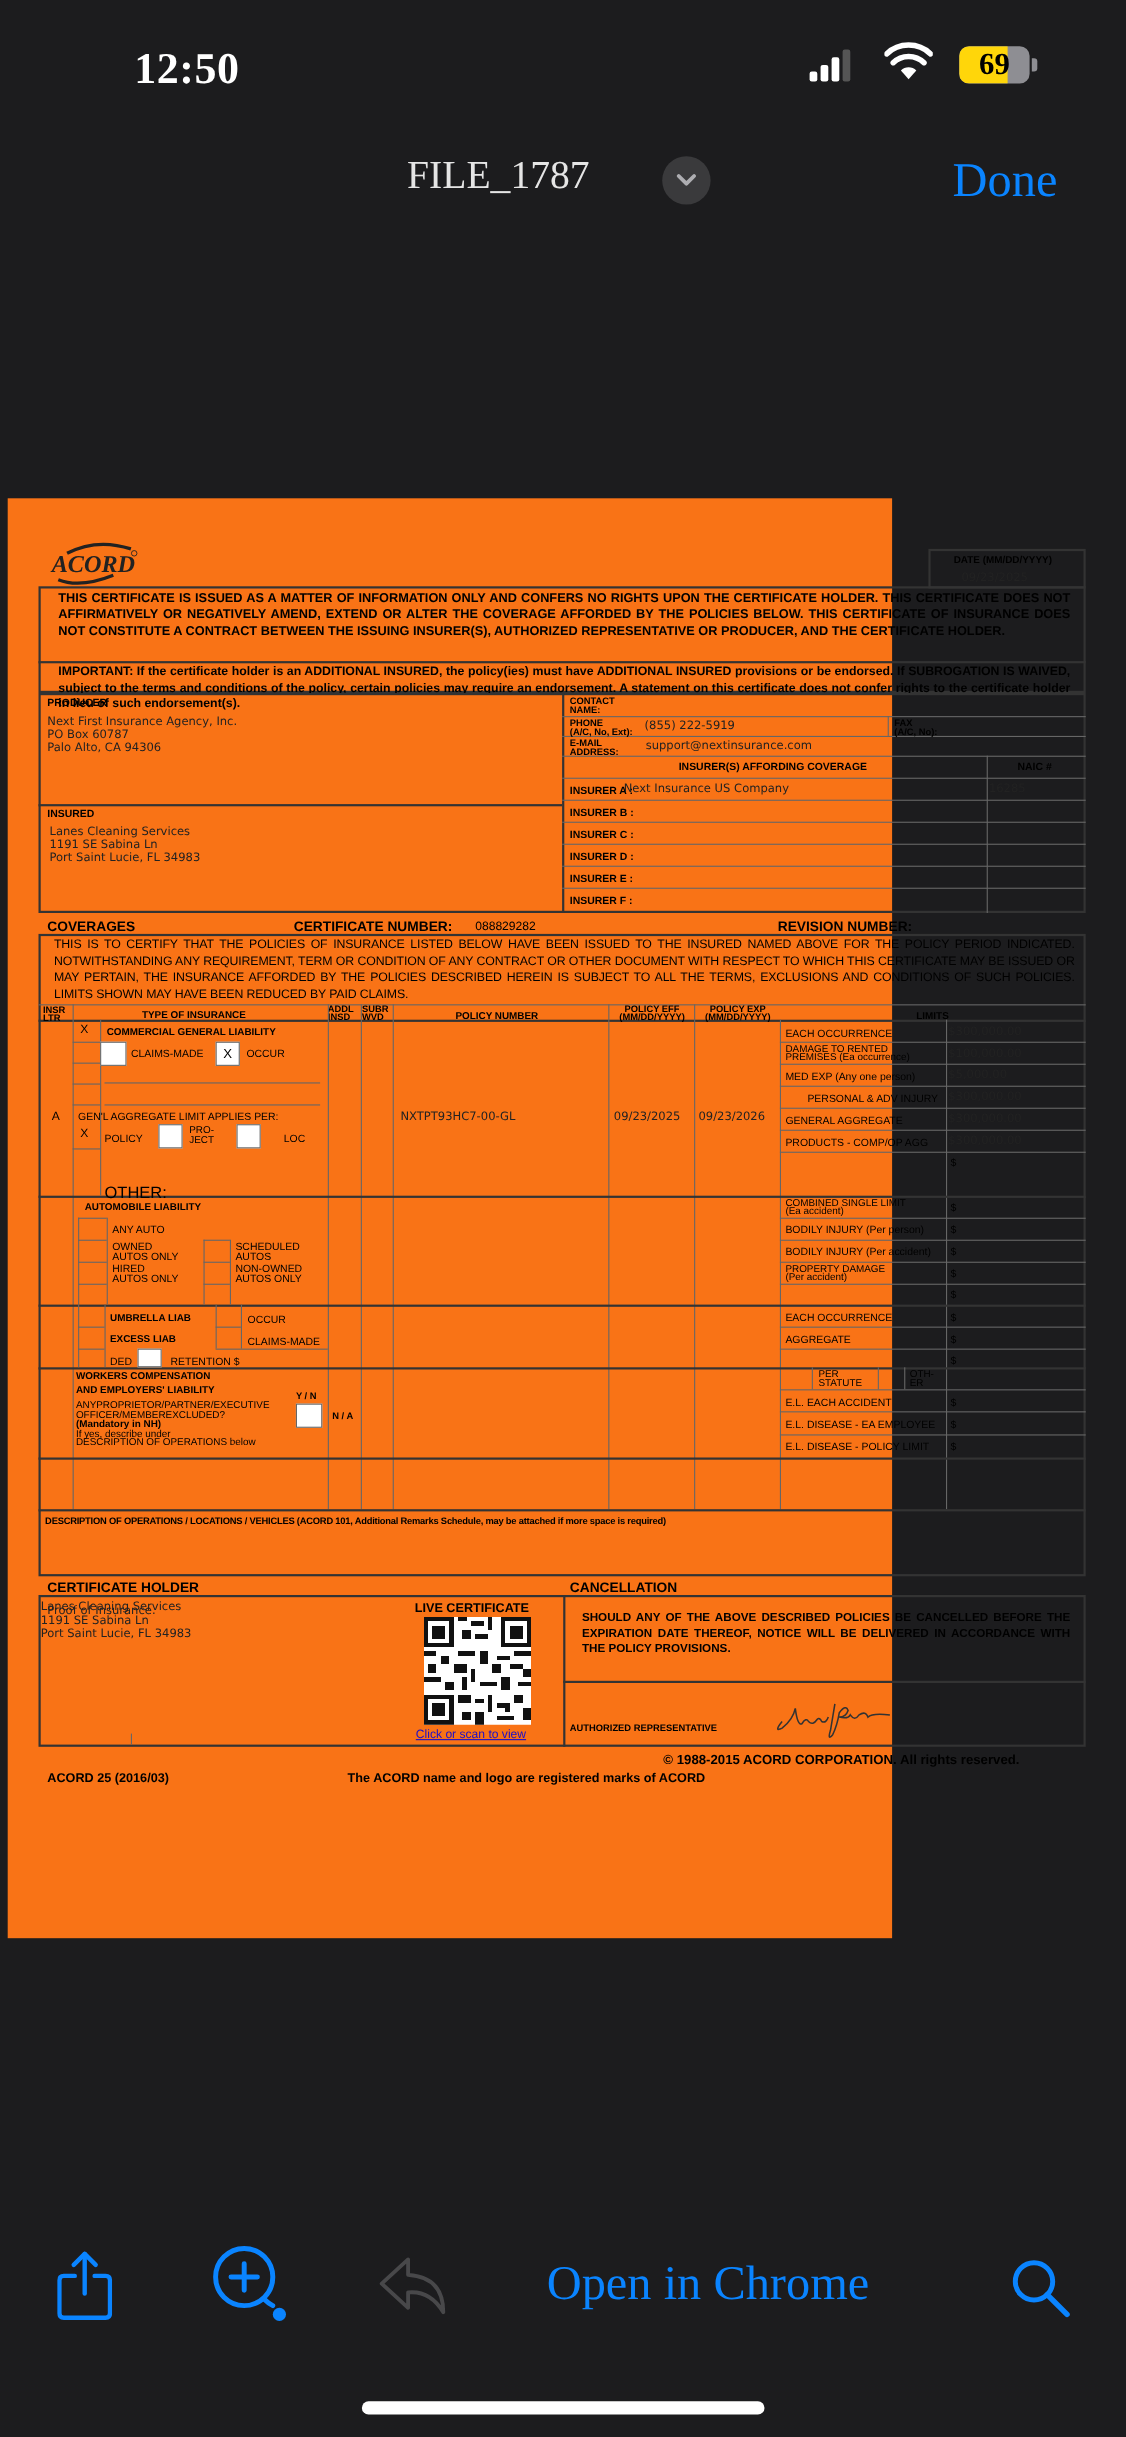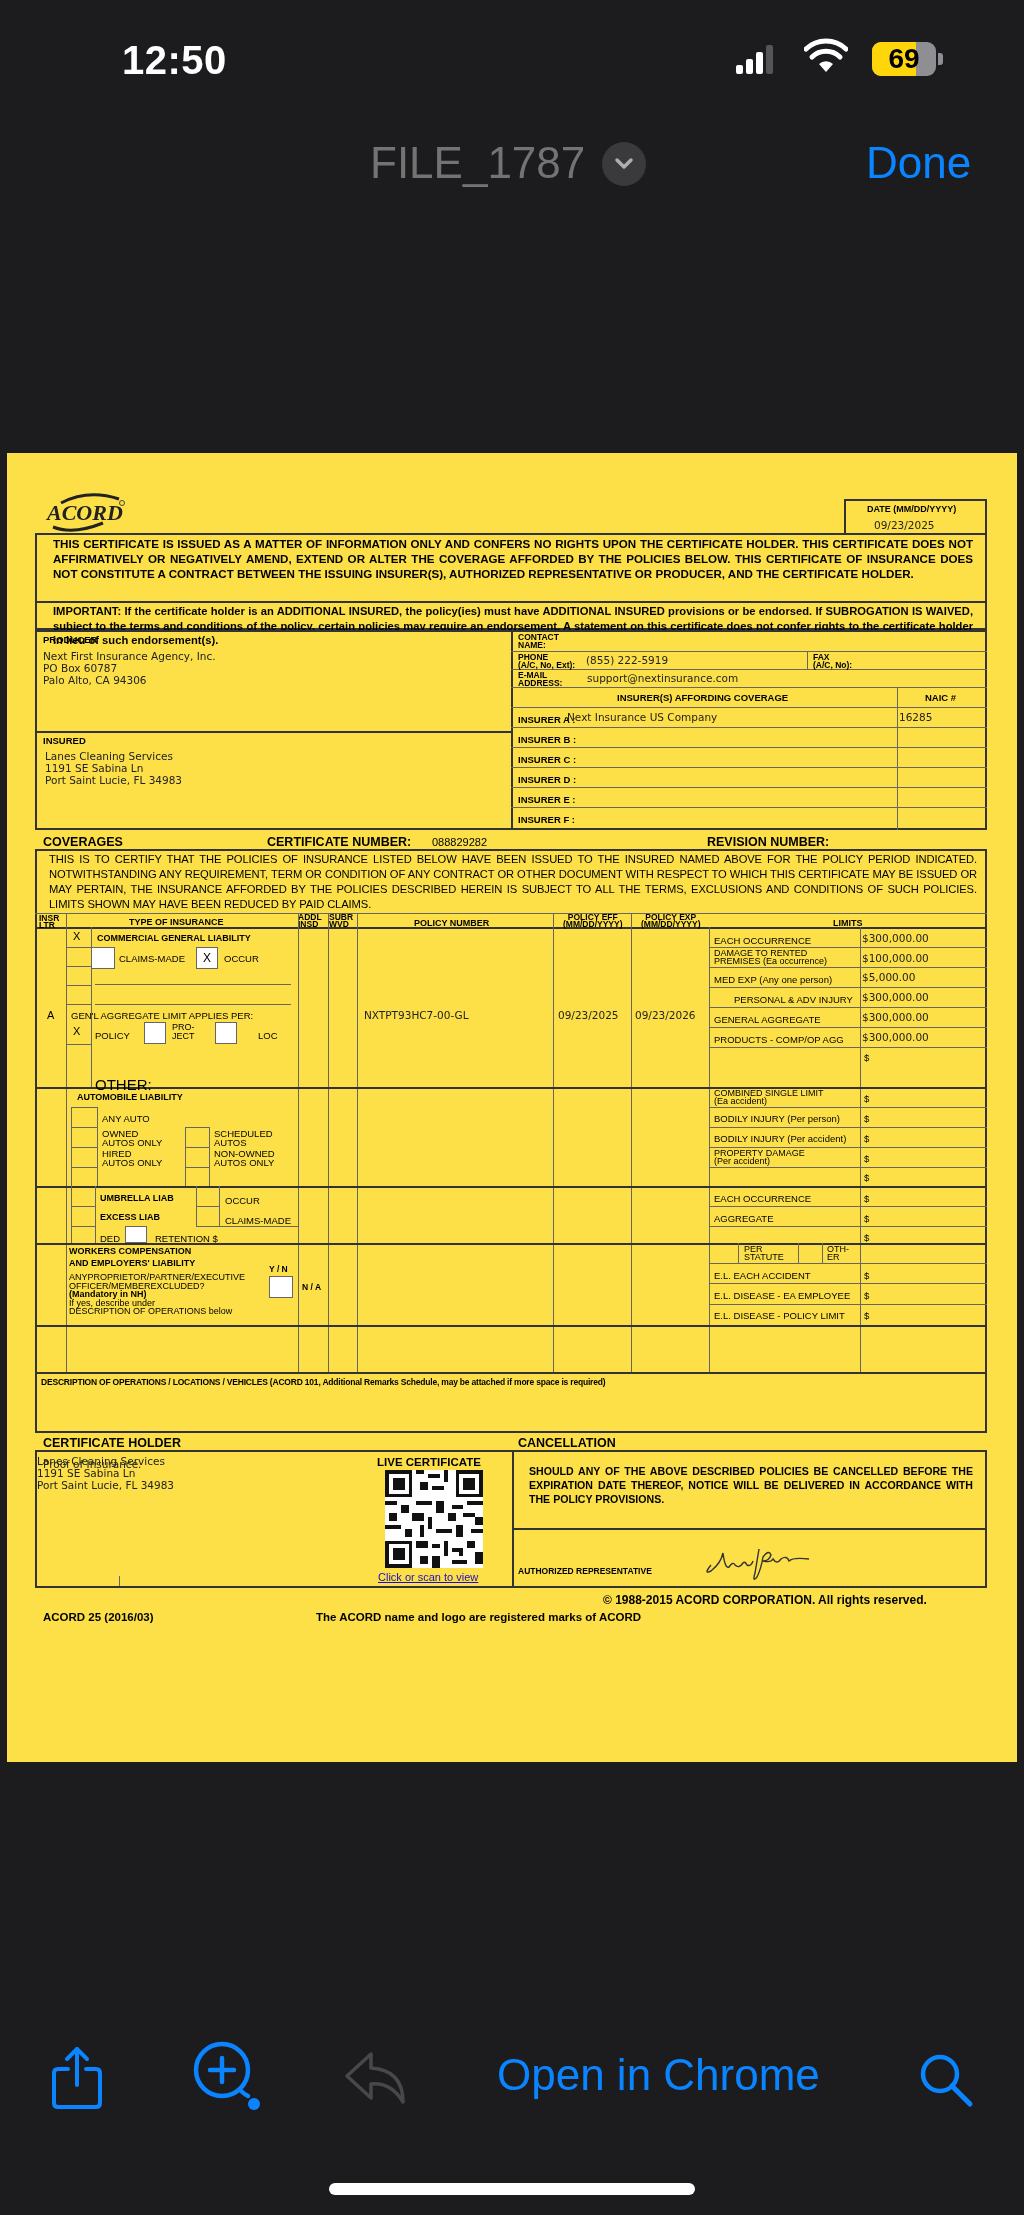--- a/index.html
+++ b/index.html
@@ -1,37 +1,37 @@
 <!DOCTYPE html>
 <html><head>
 <meta charset="utf-8">
 <style>
   * { box-sizing: border-box; margin: 0; padding: 0; }
   html, body { width: 1024px; height: 2215px; background: #1c1c1e; overflow: hidden; }
   body { position: relative; font-family: "Liberation Sans", sans-serif; color: #000; }
-  .abs { position: absolute; }
+  .abs { position: absolute; font-family: Liberation Serif, serif; }
 
   
   .time { left: 122px; top: 38px; font-size: 40px; font-weight: 600; color: #fff; letter-spacing: 0.5px; }
   .sig { left: 736px; top: 44px; width: 38px; height: 30px; }
   .sig span { position: absolute; bottom: 0; width: 7px; background: #fff; border-radius: 2px; }
   .wifi { left: 804px; top: 38px; width: 44px; height: 36px; }
   .batt { left: 872px; top: 42px; width: 72px; height: 34px; }
   .batt-body { position: absolute; left: 0; top: 0; width: 64px; height: 34px; border-radius: 9px; background: #8e8e93; overflow: hidden; }
   .batt-fill { position: absolute; left: 0; top: 0; height: 34px; background: #ffd60a; }
   .batt-text { position: absolute; left: 0; top: 0; width: 64px; height: 34px; line-height: 34px; text-align: center; font-size: 28px; font-weight: 700; color: #000; }
   .batt-nub { position: absolute; left: 66px; top: 11px; width: 5px; height: 12px; border-radius: 0 3px 3px 0; background: #8e8e93; }
 
   
-  .file-title { left: 370px; top: 138px; font-size: 44px; color: #737373; font-weight: 500; }
+  .file-title { left: 370px; top: 138px; font-size: 36px; color: #e5e5e5; font-weight: 500; }
   .chev-btn { left: 602px; top: 142px; width: 44px; height: 44px; border-radius: 22px; background: #3a3a3c; }
   .done { left: 866px; top: 138px; font-size: 44px; color: #0a84ff; font-weight: 500; }
 
   
-  .page { left: 7px; top: 453px; width: 1010px; height: 1309px; background: #fde047; }
+  .page { left: 7px; top: 453px; width: 804px; height: 1309px; background: #f97316; }
   .form { font-family: "Liberation Sans", sans-serif; }
   .b { border: 2px solid #333; }
   .hl { position: absolute; height: 0; border-top: 1px solid #666; }
   .hl2 { position: absolute; height: 0; border-top: 2px solid #333; }
   .vl { position: absolute; width: 0; border-left: 1px solid #666; }
   .vl2 { position: absolute; width: 0; border-left: 2px solid #333; }
   .t { position: absolute; white-space: nowrap; }
   .lbl { font-size: 9.5px; font-weight: 700; line-height: 9px; }
   .val { font-size: 11.5px; color: #222; font-family: "DejaVu Sans", sans-serif; font-size: 10.5px; }
   .small { font-size: 9px; line-height: 9px; }

